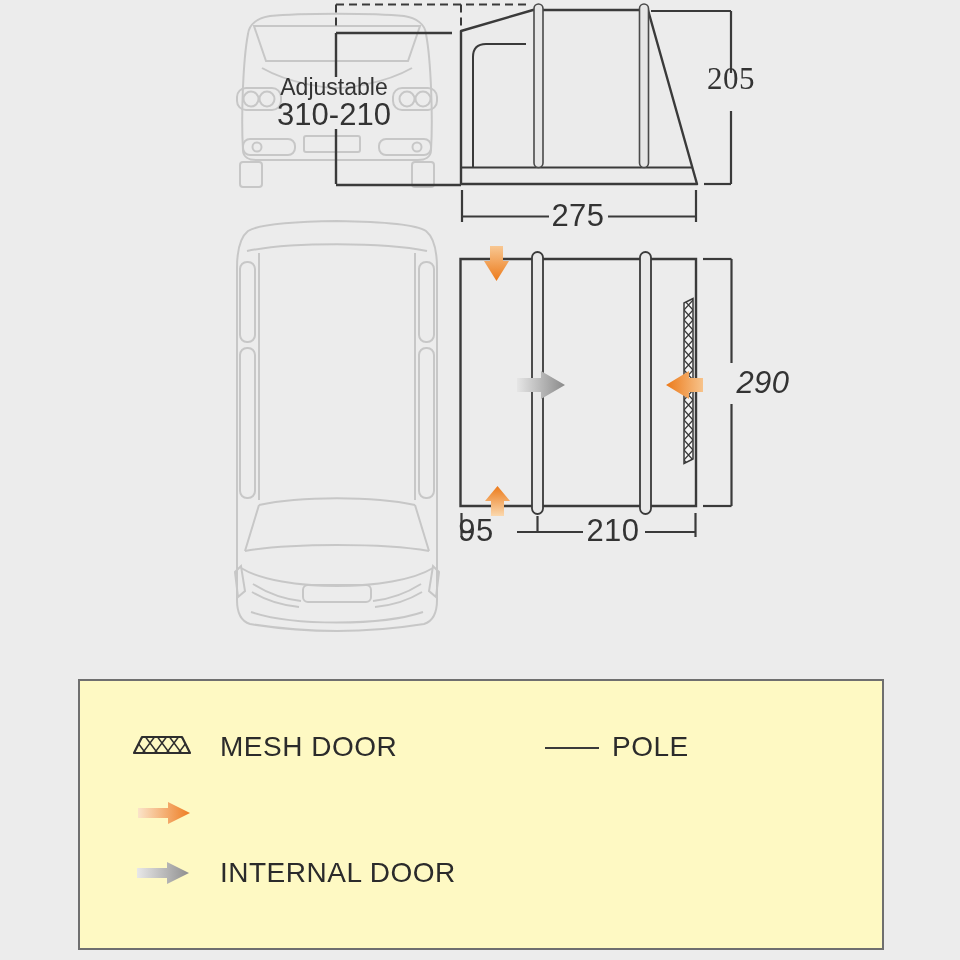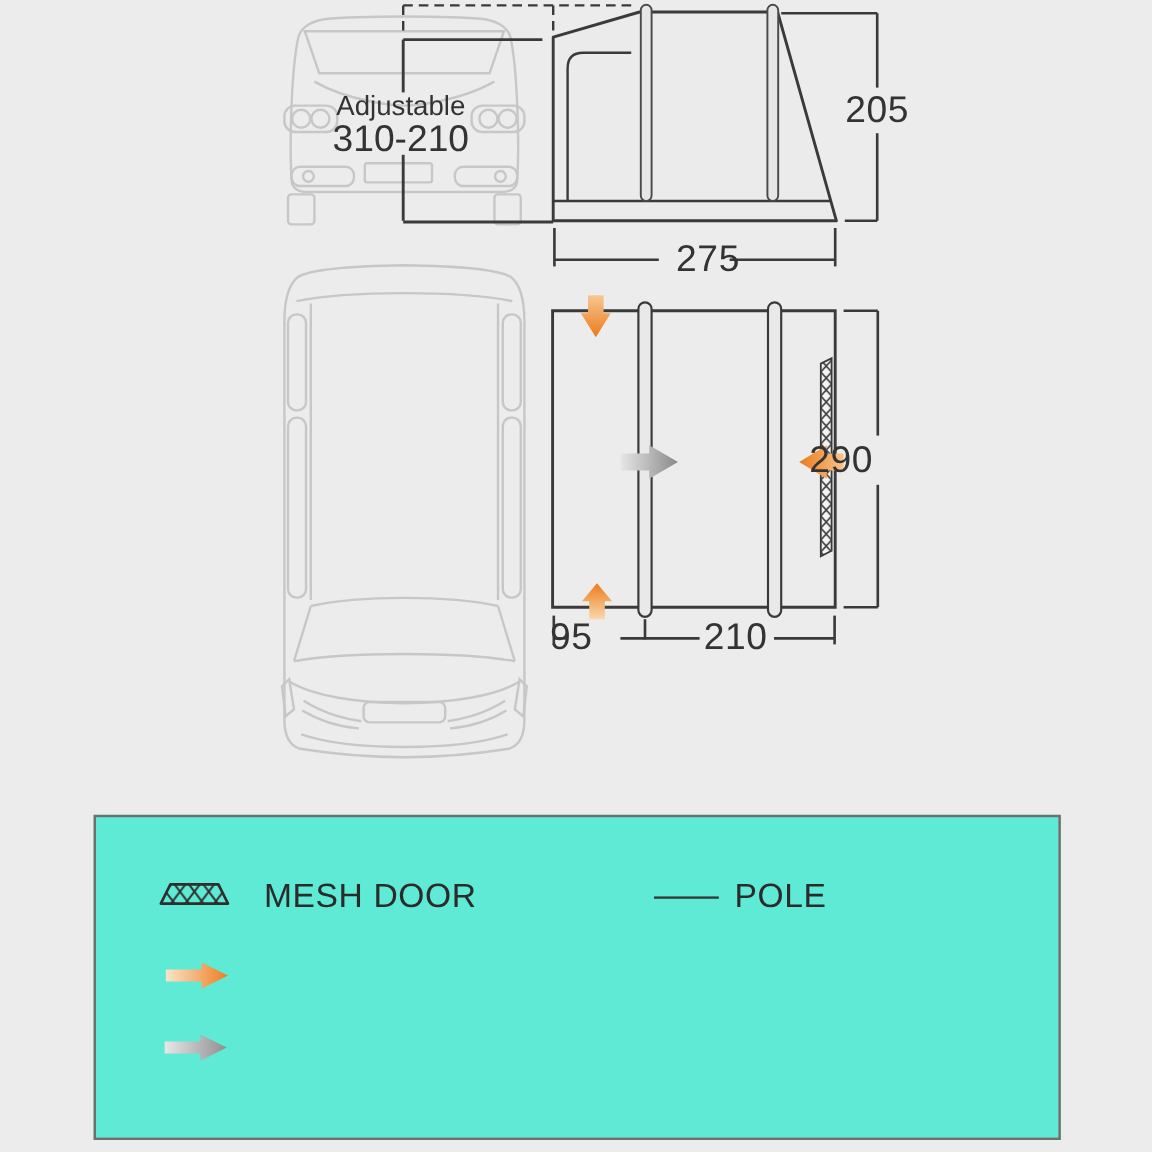--- a/index.html
+++ b/index.html
@@ -26,21 +26,21 @@
     line-height:1.02;
     white-space:nowrap;
   }
   .adj-line1{font-size:23px;}
   .adj-line2{font-size:31px;}
   .legend{
     position:absolute;
     left:78px;top:679px;
     width:802px;height:267px;
     border:2px solid #6f6f6f;
-    background:#5eead4;
+    background:#fef9c3;
   }
   .legend-item-icon{position:absolute;}
   .legend-label{
     position:absolute;
     color:#2b2b2b;
     font-size:28px;
     letter-spacing:0.5px;
     white-space:nowrap;
   }
   .legend-note{
@@ -188,23 +188,23 @@
     <polygon points="490,246 503,246 503,261 509,261 496.5,281 484,261 490,261" fill="url(#gOrDown)"></polygon>
     <polygon points="491,516 491,501 485,501 497.5,486 510,501 504,501 504,516" fill="url(#gOrUp)"></polygon>
     <polygon points="517,378 541,378 541,371 565,385 541,399 541,392 517,392" fill="url(#gGrRight)"></polygon>
     <polygon points="703,378 689,378 689,371 666,385 689,399 689,392 703,392" fill="url(#gOrLeft)"></polygon>
   </svg>
 
   <div class="adj-block" style="left:334px;top:104px;">
     <div class="adj-line1">Adjustable</div>
     <div class="adj-line2">310-210</div>
   </div>
-  <div class="lbl" style="left:731px;top:92px;">205</div>
-  <div class="lbl" style="left:578px;top:216px;margin-left:12px;">275</div>
-  <div class="lbl" style="left:701px;top:383px;">290</div>
+  <div class="lbl" style="left:731px;top:79px;font-family:Liberation Serif, serif;">205</div>
+  <div class="lbl" style="left:578px;top:216px;">275</div>
+  <div class="lbl" style="left:763px;top:383px;font-style:italic;">290</div>
   <div class="lbl" style="left:476px;top:531px;">95</div>
   <div class="lbl" style="left:613px;top:531px;">210</div>
 
   <div class="legend">
 
     <svg class="legend-item-icon" style="left:52px;top:54px;" width="60" height="20" viewBox="0 0 60 20">
       <defs>
         <pattern id="meshBig" width="12" height="16" patternUnits="userSpaceOnUse">
           <path d="M0,0 L12,16 M12,0 L0,16" stroke="#2e2e2e" stroke-width="1.6" fill="none"></path>
         </pattern>
@@ -225,19 +225,20 @@
 
     <svg class="legend-item-icon" style="left:57px;top:179px;" width="52" height="26" viewBox="0 0 52 26">
       <defs>
         <linearGradient id="gLegGr" x1="0" y1="0" x2="1" y2="0">
           <stop offset="0" stop-color="#e8e8e8"></stop>
             <stop offset="1" stop-color="#8f8f8f"></stop>
         </linearGradient>
       </defs>
       <polygon points="0,8 30,8 30,2 52,13 30,24 30,18 0,18" fill="url(#gLegGr)"></polygon>
     </svg>
+    <div class="legend-label" style="left:140px;top:176px;">INTERNAL DOOR</div>
 
     <div class="pole-line" style="left:465px;top:66px;"></div>
     <div class="legend-label" style="left:532px;top:50px;">POLE</div>
 
   </div>
 
 </div>
 
 </body></html>

